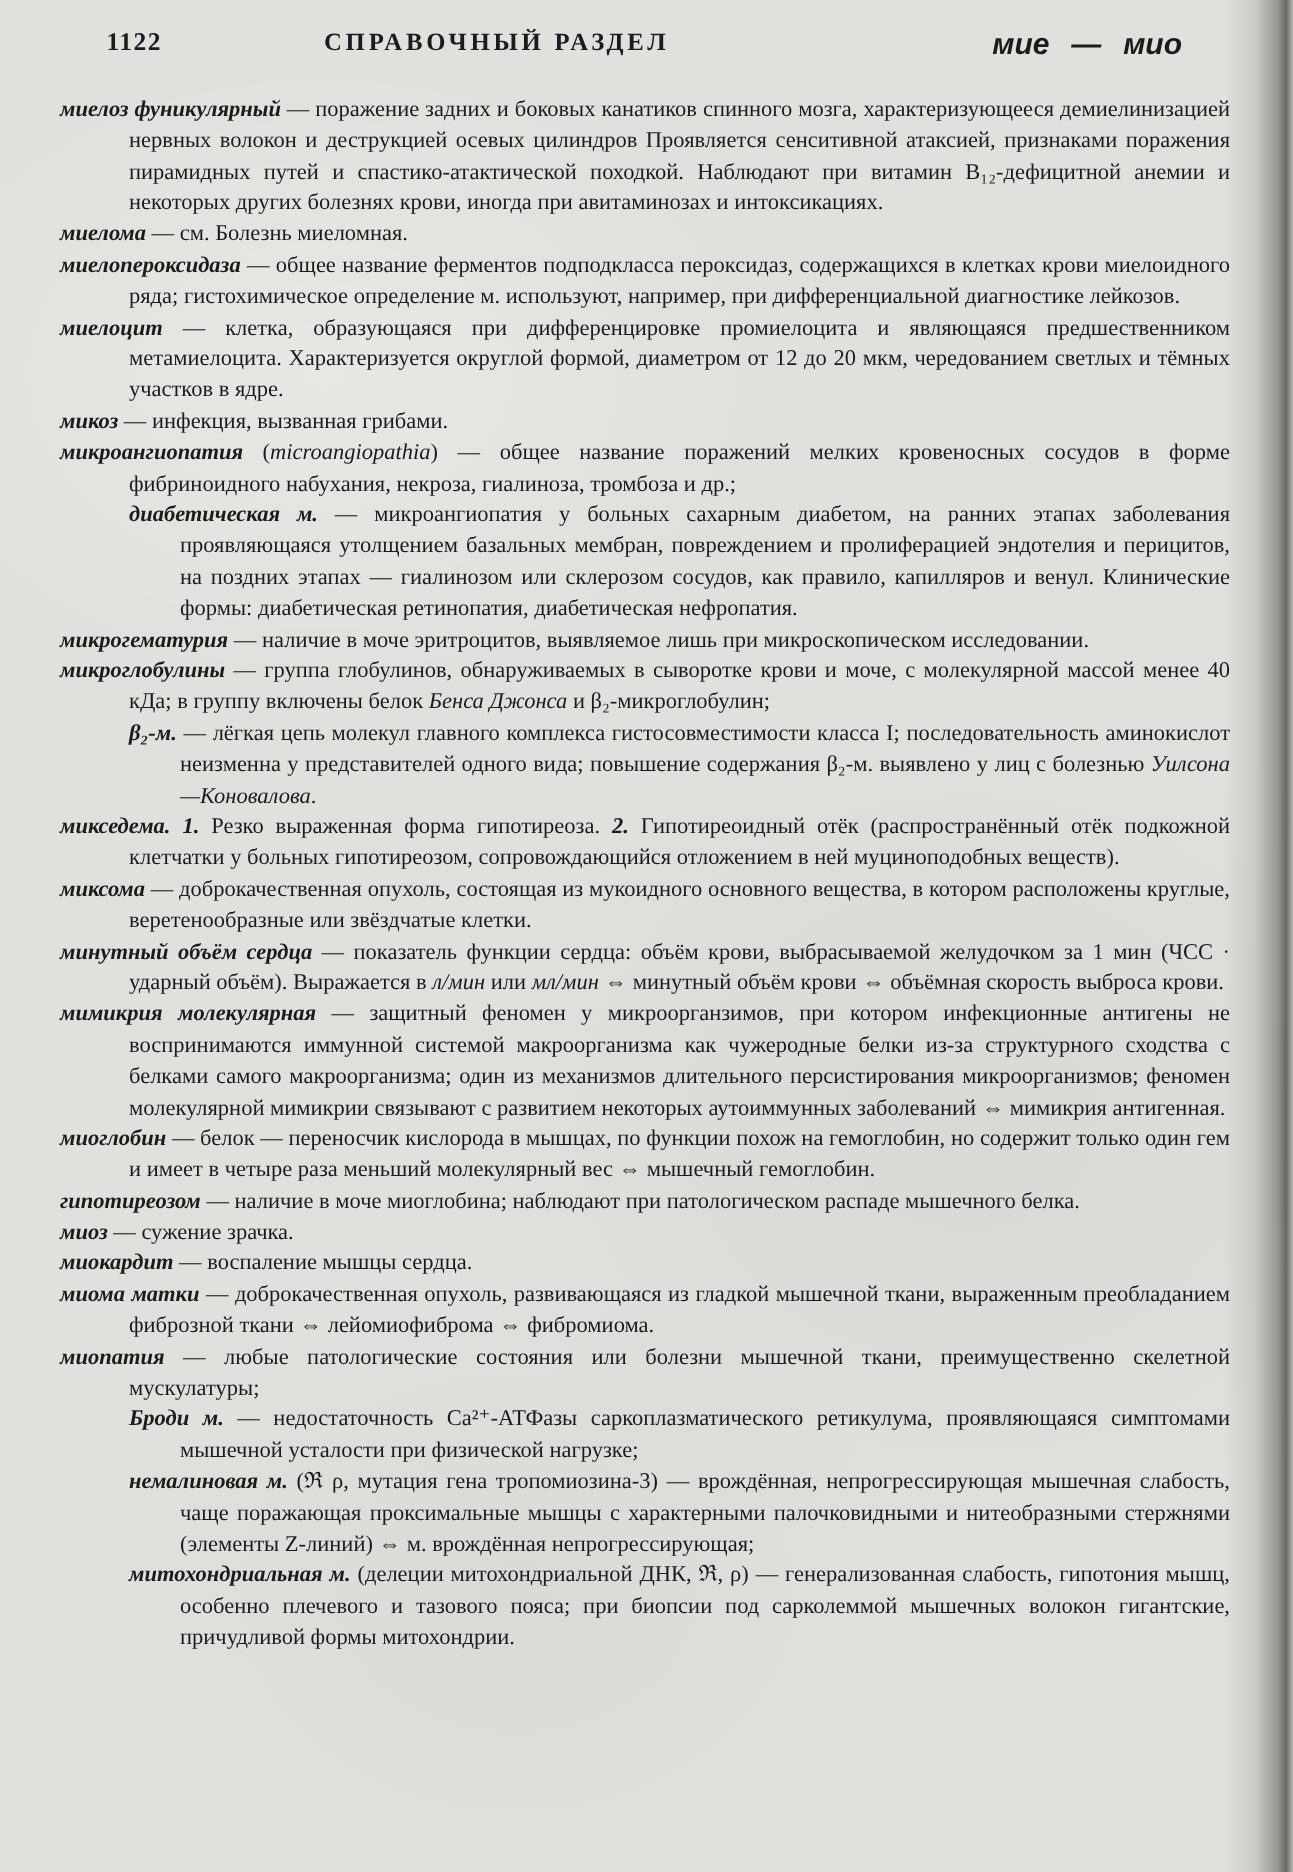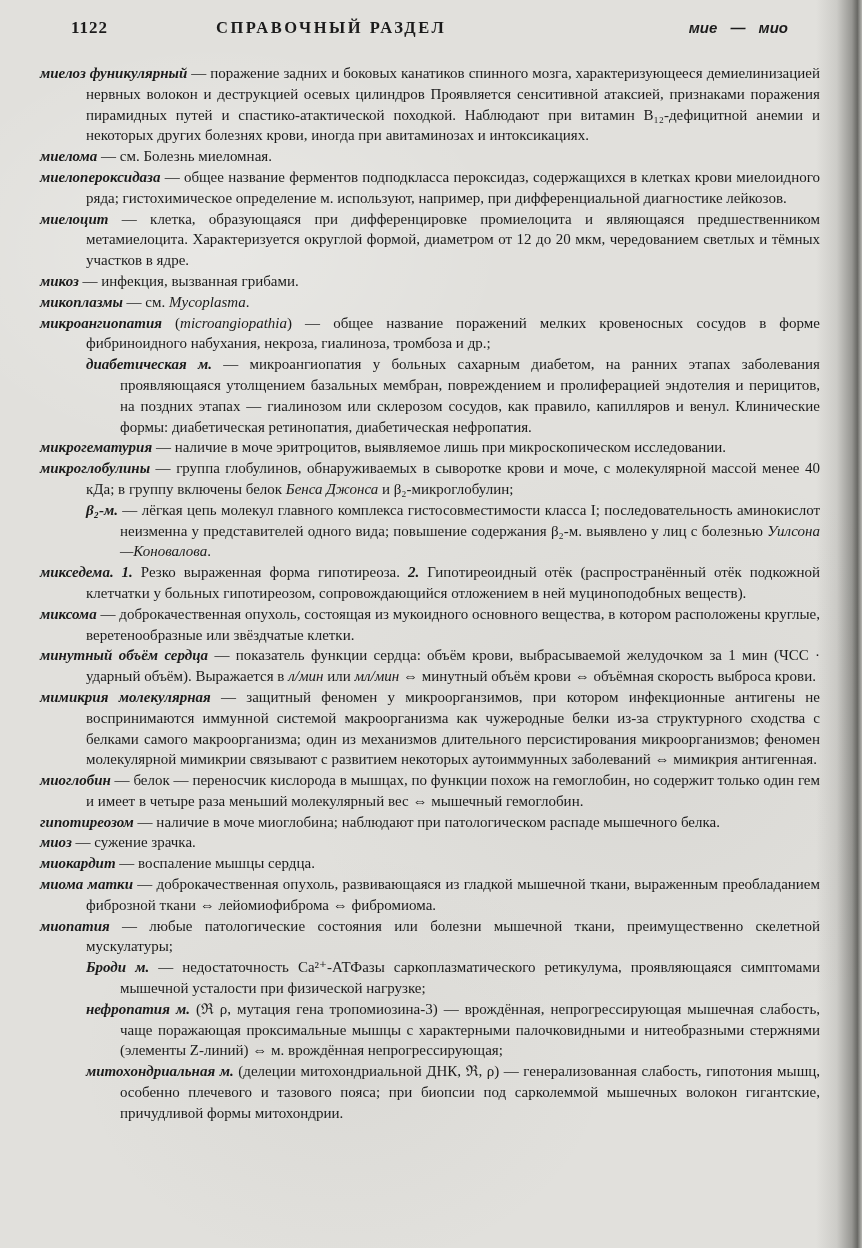--- a/index.html
+++ b/index.html
@@ -37,21 +37,21 @@
     position: absolute; left: 55px; top: 2px;
     font-size: 17px; font-weight: 700; letter-spacing: 1px;
   }
   .section-title {
     position: absolute; left: 200px; top: 2px;
     font-size: 16.5px; font-weight: 700; letter-spacing: 2.5px; text-align: center;
   }
   .guide-words {
     position: absolute; right: 74px; top: 3px;
     font-family: "Liberation Sans", "DejaVu Sans", sans-serif;
-    font-size: 15px; font-weight: 700; font-style: italic;
+    font-size: 20px; font-weight: 700; font-style: italic;
     word-spacing: 9px;
   }
 
   
   .text-block {
     position: absolute; left: 40px; top: 63px; width: 780px;
     font-size: 15px; line-height: 20.8px;
     text-align: justify;
   }
   .entry { margin: 0; }
@@ -70,34 +70,33 @@
   <span class="section-title">СПРАВОЧНЫЙ РАЗДЕЛ</span>
   <span class="guide-words">мие — мио</span>
 </div>
 
 <div class="text-block">
     <p class="entry lvl0"><span class="seg-term">миелоз фуникулярный</span><span class="seg-n"> — поражение задних и боковых канатиков спинного мозга, характеризующееся демиелинизацией нервных волокон и деструкцией осевых цилиндров Проявляется сенситивной атаксией, признаками поражения пирамидных путей и спастико-атактической походкой. Наблюдают при витамин В₁₂-дефицитной анемии и некоторых других болезнях крови, иногда при авитаминозах и интоксикациях.</span></p>
     <p class="entry lvl0"><span class="seg-term">миелома</span><span class="seg-n"> — см. Болезнь миеломная.</span></p>
     <p class="entry lvl0"><span class="seg-term">миелопероксидаза</span><span class="seg-n"> — общее название ферментов подподкласса пероксидаз, содержащихся в клетках крови миелоидного ряда; гистохимическое определение м. используют, например, при дифференциальной диагностике лейкозов.</span></p>
     <p class="entry lvl0"><span class="seg-term">миелоцит</span><span class="seg-n"> — клетка, образующаяся при дифференцировке промиелоцита и являющаяся предшественником метамиелоцита. Характеризуется округлой формой, диаметром от 12 до 20 мкм, чередованием светлых и тёмных участков в ядре.</span></p>
     <p class="entry lvl0"><span class="seg-term">микоз</span><span class="seg-n"> — инфекция, вызванная грибами.</span></p>
-    <p class="entry lvl0"><span class="seg-term">микоплазмы</span><span class="seg-n"> — см. </span><span class="seg-i">Mycoplasma</span><span class="seg-n">.</span></p>
     <p class="entry lvl0"><span class="seg-term">микроангиопатия</span><span class="seg-n"> (</span><span class="seg-i">microangiopathia</span><span class="seg-n">) — общее название поражений мелких кровеносных сосудов в форме фибриноидного набухания, некроза, гиалиноза, тромбоза и др.;</span></p>
     <p class="entry lvl1"><span class="seg-term">диабетическая м.</span><span class="seg-n"> — микроангиопатия у больных сахарным диабетом, на ранних этапах заболевания проявляющаяся утолщением базальных мембран, повреждением и пролиферацией эндотелия и перицитов, на поздних этапах — гиалинозом или склерозом сосудов, как правило, капилляров и венул. Клинические формы: диабетическая ретинопатия, диабетическая нефропатия.</span></p>
     <p class="entry lvl0"><span class="seg-term">микрогематурия</span><span class="seg-n"> — наличие в моче эритроцитов, выявляемое лишь при микроскопическом исследовании.</span></p>
     <p class="entry lvl0"><span class="seg-term">микроглобулины</span><span class="seg-n"> — группа глобулинов, обнаруживаемых в сыворотке крови и моче, с молекулярной массой менее 40 кДа; в группу включены белок </span><span class="seg-i">Бенса Джонса</span><span class="seg-n"> и β₂-микроглобулин;</span></p>
     <p class="entry lvl1"><span class="seg-term">β₂-м.</span><span class="seg-n"> — лёгкая цепь молекул главного комплекса гистосовместимости класса I; последовательность аминокислот неизменна у представителей одного вида; повышение содержания β₂-м. выявлено у лиц с болезнью </span><span class="seg-i">Уилсона—Коновалова</span><span class="seg-n">.</span></p>
     <p class="entry lvl0"><span class="seg-term">микседема.</span><span class="seg-b"> 1.</span><span class="seg-n"> Резко выраженная форма гипотиреоза. </span><span class="seg-b">2.</span><span class="seg-n"> Гипотиреоидный отёк (распространённый отёк подкожной клетчатки у больных гипотиреозом, сопровождающийся отложением в ней муциноподобных веществ).</span></p>
     <p class="entry lvl0"><span class="seg-term">миксома</span><span class="seg-n"> — доброкачественная опухоль, состоящая из мукоидного основного вещества, в котором расположены круглые, веретенообразные или звёздчатые клетки.</span></p>
     <p class="entry lvl0"><span class="seg-term">минутный объём сердца</span><span class="seg-n"> — показатель функции сердца: объём крови, выбрасываемой желудочком за 1 мин (ЧСС · ударный объём). Выражается в </span><span class="seg-i">л/мин</span><span class="seg-n"> или </span><span class="seg-i">мл/мин</span><span class="seg-n"> ⇔ минутный объём крови ⇔ объёмная скорость выброса крови.</span></p>
     <p class="entry lvl0"><span class="seg-term">мимикрия молекулярная</span><span class="seg-n"> — защитный феномен у микроорганзимов, при котором инфекционные антигены не воспринимаются иммунной системой макроорганизма как чужеродные белки из-за структурного сходства с белками самого макроорганизма; один из механизмов длительного персистирования микроорганизмов; феномен молекулярной мимикрии связывают с развитием некоторых аутоиммунных заболеваний ⇔ мимикрия антигенная.</span></p>
     <p class="entry lvl0"><span class="seg-term">миоглобин</span><span class="seg-n"> — белок — переносчик кислорода в мышцах, по функции похож на гемоглобин, но содержит только один гем и имеет в четыре раза меньший молекулярный вес ⇔ мышечный гемоглобин.</span></p>
     <p class="entry lvl0"><span class="seg-term">гипотиреозом</span><span class="seg-n"> — наличие в моче миоглобина; наблюдают при патологическом распаде мышечного белка.</span></p>
     <p class="entry lvl0"><span class="seg-term">миоз</span><span class="seg-n"> — сужение зрачка.</span></p>
     <p class="entry lvl0"><span class="seg-term">миокардит</span><span class="seg-n"> — воспаление мышцы сердца.</span></p>
     <p class="entry lvl0"><span class="seg-term">миома матки</span><span class="seg-n"> — доброкачественная опухоль, развивающаяся из гладкой мышечной ткани, выраженным преобладанием фиброзной ткани ⇔ лейомиофиброма ⇔ фибромиома.</span></p>
     <p class="entry lvl0"><span class="seg-term">миопатия</span><span class="seg-n"> — любые патологические состояния или болезни мышечной ткани, преимущественно скелетной мускулатуры;</span></p>
     <p class="entry lvl1"><span class="seg-term">Броди м.</span><span class="seg-n"> — недостаточность Ca²⁺-АТФазы саркоплазматического ретикулума, проявляющаяся симптомами мышечной усталости при физической нагрузке;</span></p>
-    <p class="entry lvl1"><span class="seg-term">нефропатия м.</span><span class="seg-n"> (ℜ ρ, мутация гена тропомиозина-3) — врождённая, непрогрессирующая мышечная слабость, чаще поражающая проксимальные мышцы с характерными палочковидными и нитеобразными стержнями (элементы Z-линий) ⇔ м. врождённая непрогрессирующая;</span></p>
+    <p class="entry lvl1"><span class="seg-term">немалиновая м.</span><span class="seg-n"> (ℜ ρ, мутация гена тропомиозина-3) — врождённая, непрогрессирующая мышечная слабость, чаще поражающая проксимальные мышцы с характерными палочковидными и нитеобразными стержнями (элементы Z-линий) ⇔ м. врождённая непрогрессирующая;</span></p>
     <p class="entry lvl1"><span class="seg-term">митохондриальная м.</span><span class="seg-n"> (делеции митохондриальной ДНК, ℜ, ρ) — генерализованная слабость, гипотония мышц, особенно плечевого и тазового пояса; при биопсии под сарколеммой мышечных волокон гигантские, причудливой формы митохондрии.</span></p>
   </div>
 
 <div class="edge-shadow"></div>
 
 </body></html>

